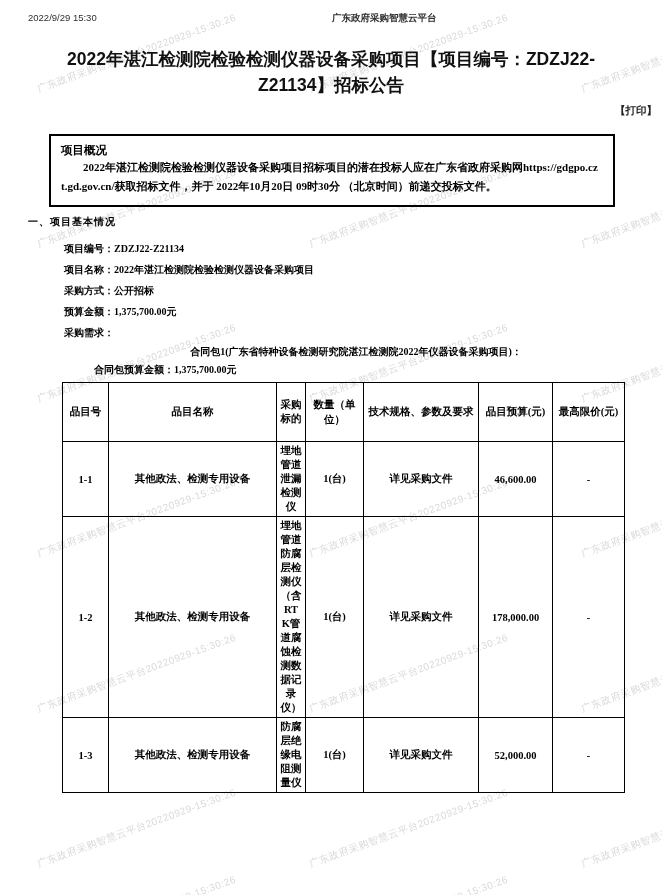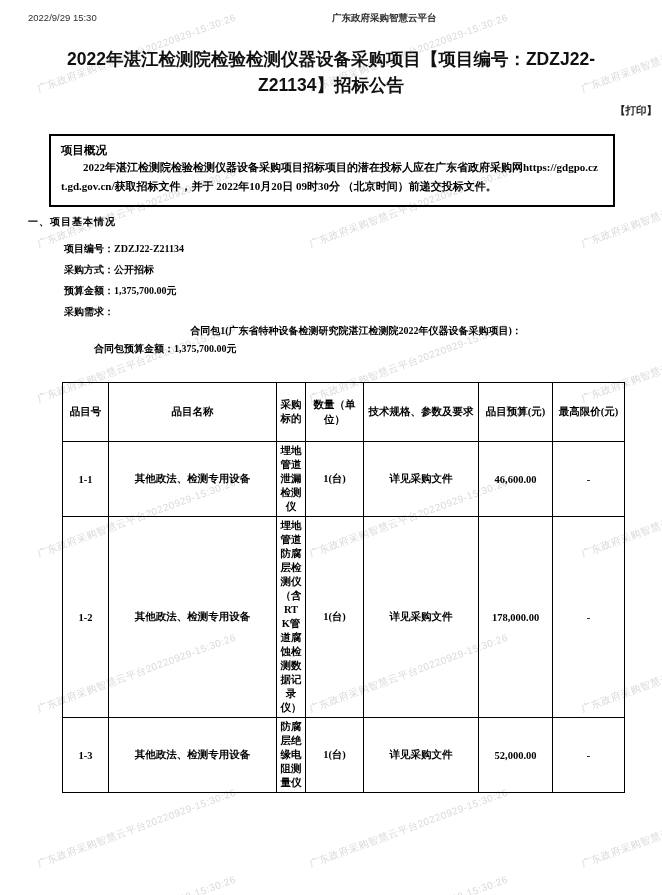--- a/index.html
+++ b/index.html
@@ -101,20 +101,21 @@
 
   <div class="overview-box">
     <div class="overview-heading">项目概况</div>
     <div class="overview-text">2022年湛江检测院检验检测仪器设备采购项目招标项目的潜在投标人应在广东省政府采购网https://gdgpo.czt.gd.gov.cn/获取招标文件，并于 2022年10月20日 09时30分 （北京时间）前递交投标文件。</div>
   </div>
 
   <div class="section-heading">一、项目基本情况</div>
 
   <div class="fields">
     <div class="field-line"><span>项目编号：</span><span>ZDZJ22-Z21134</span></div>
+    <div class="field-line"><span>项目名称：</span><span>2022年湛江检测院检验检测仪器设备采购项目</span></div>
     <div class="field-line"><span>采购方式：</span><span>公开招标</span></div>
     <div class="field-line"><span>预算金额：</span><span>1,375,700.00元</span></div>
     <div class="field-line"><span>采购需求：</span></div>
     <div class="field-line sub1">合同包1(广东省特种设备检测研究院湛江检测院2022年仪器设备采购项目)：</div>
     <div class="field-line sub2">合同包预算金额：1,375,700.00元</div>
   </div>
 
   <table class="items">
     <colgroup>
       <col style="width:46px">

